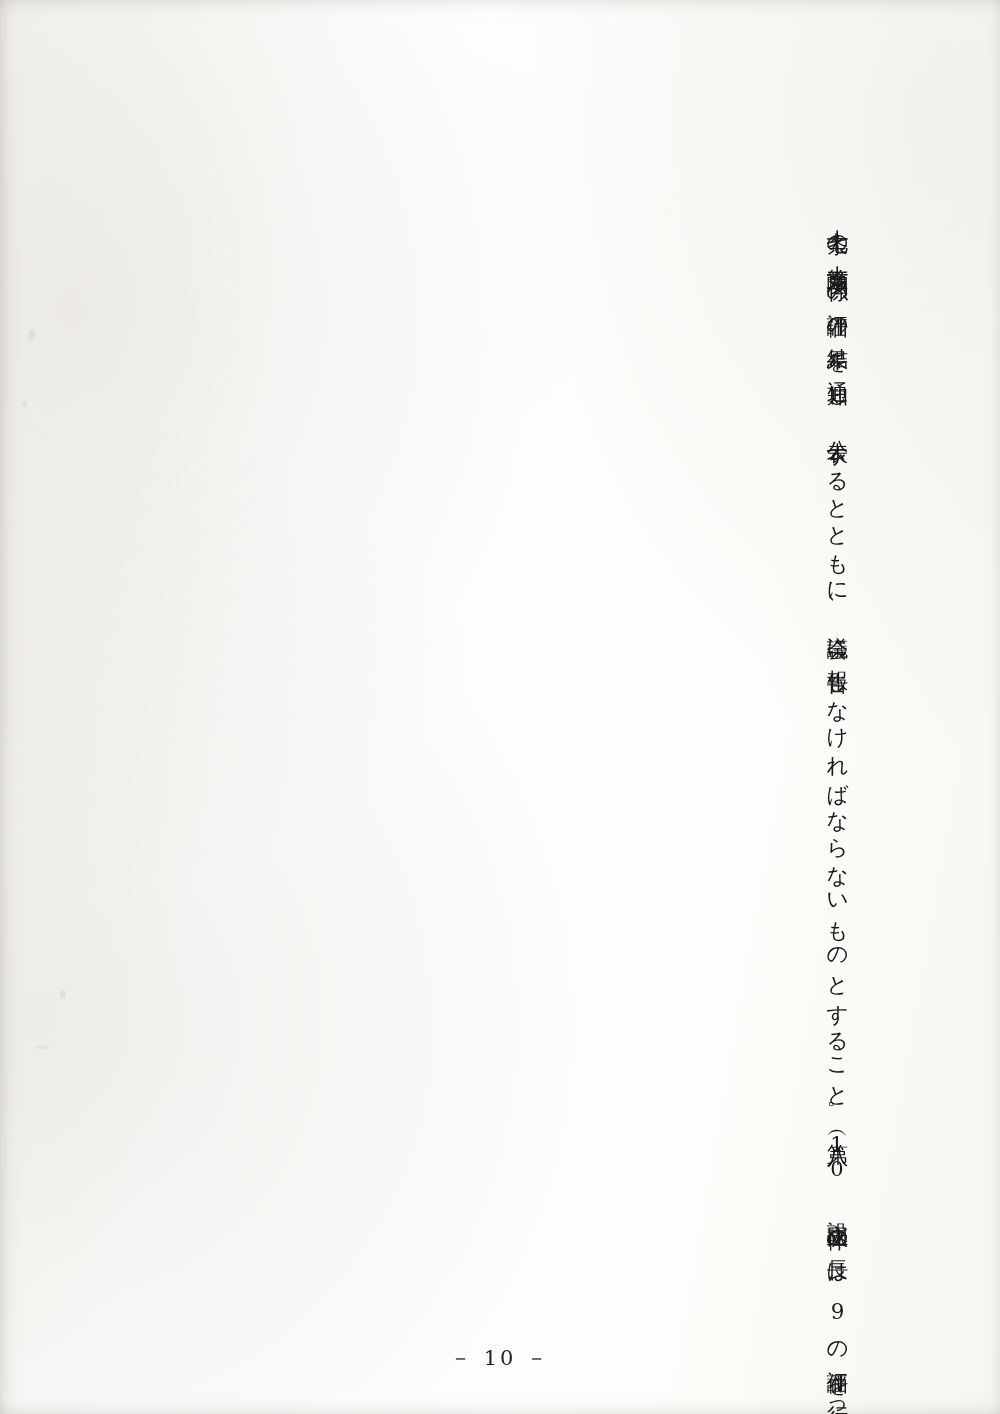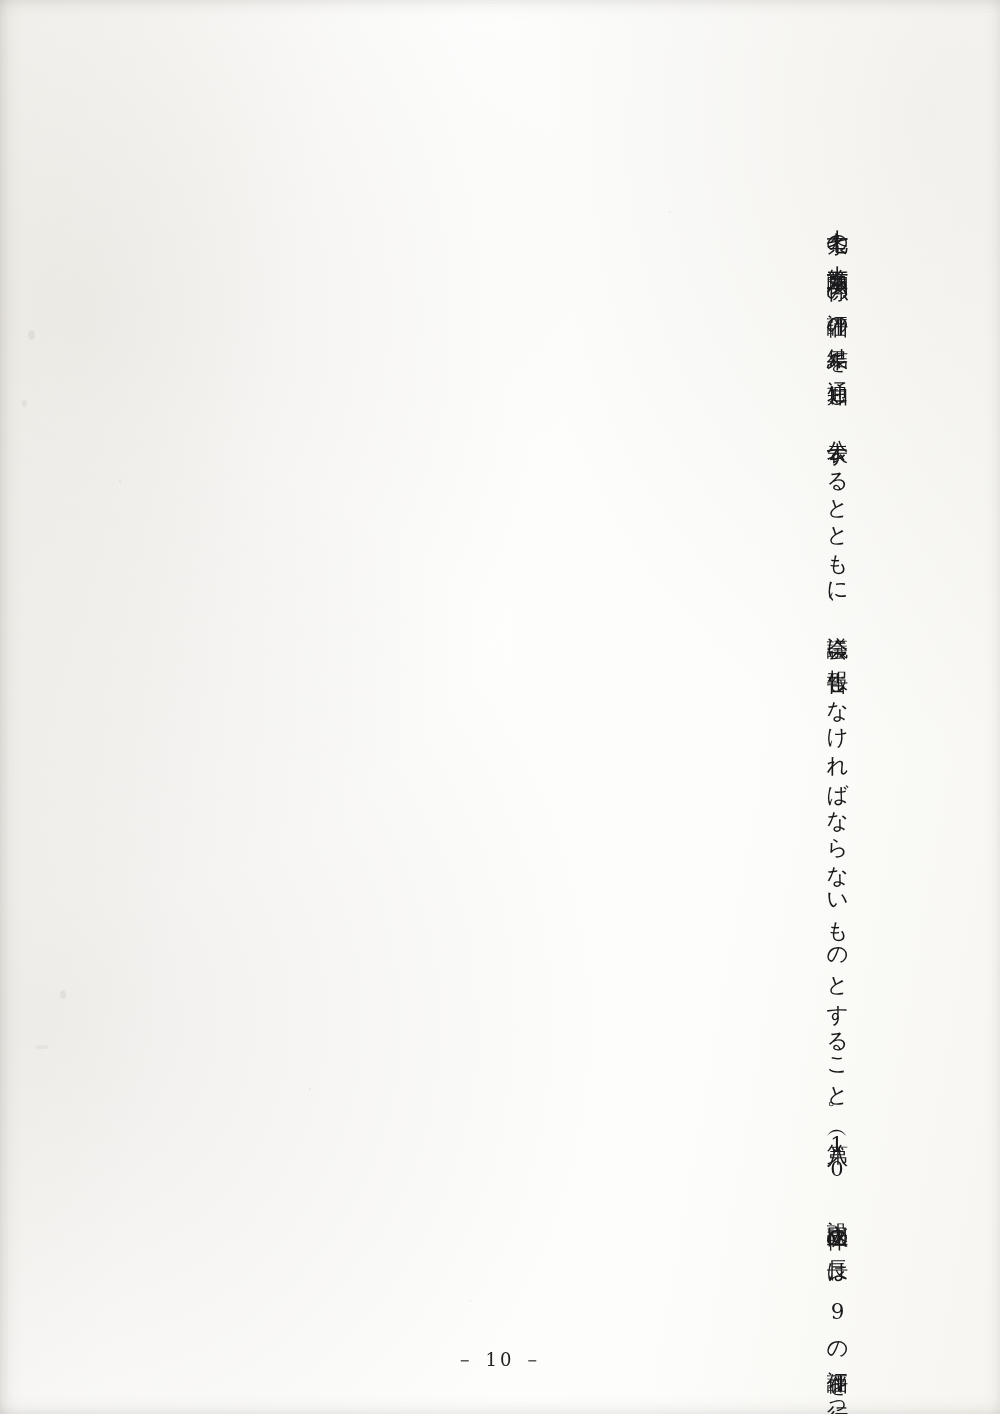--- a/index.html
+++ b/index.html
@@ -87,21 +87,21 @@
     letter-spacing: 1px;
   }
   
 
   #page-number {
     position: absolute;
     left: 0;
     right: 0;
     bottom: 42px;
     text-align: center;
-    font-size: 18px;
+    font-size: 21px;
     letter-spacing: 3px;
     color: #222;
     font-family: "DejaVu Serif", "Liberation Serif", serif;
   }
 
   
   .blot {
     position: absolute;
     pointer-events: none;
     border-radius: 50%;

